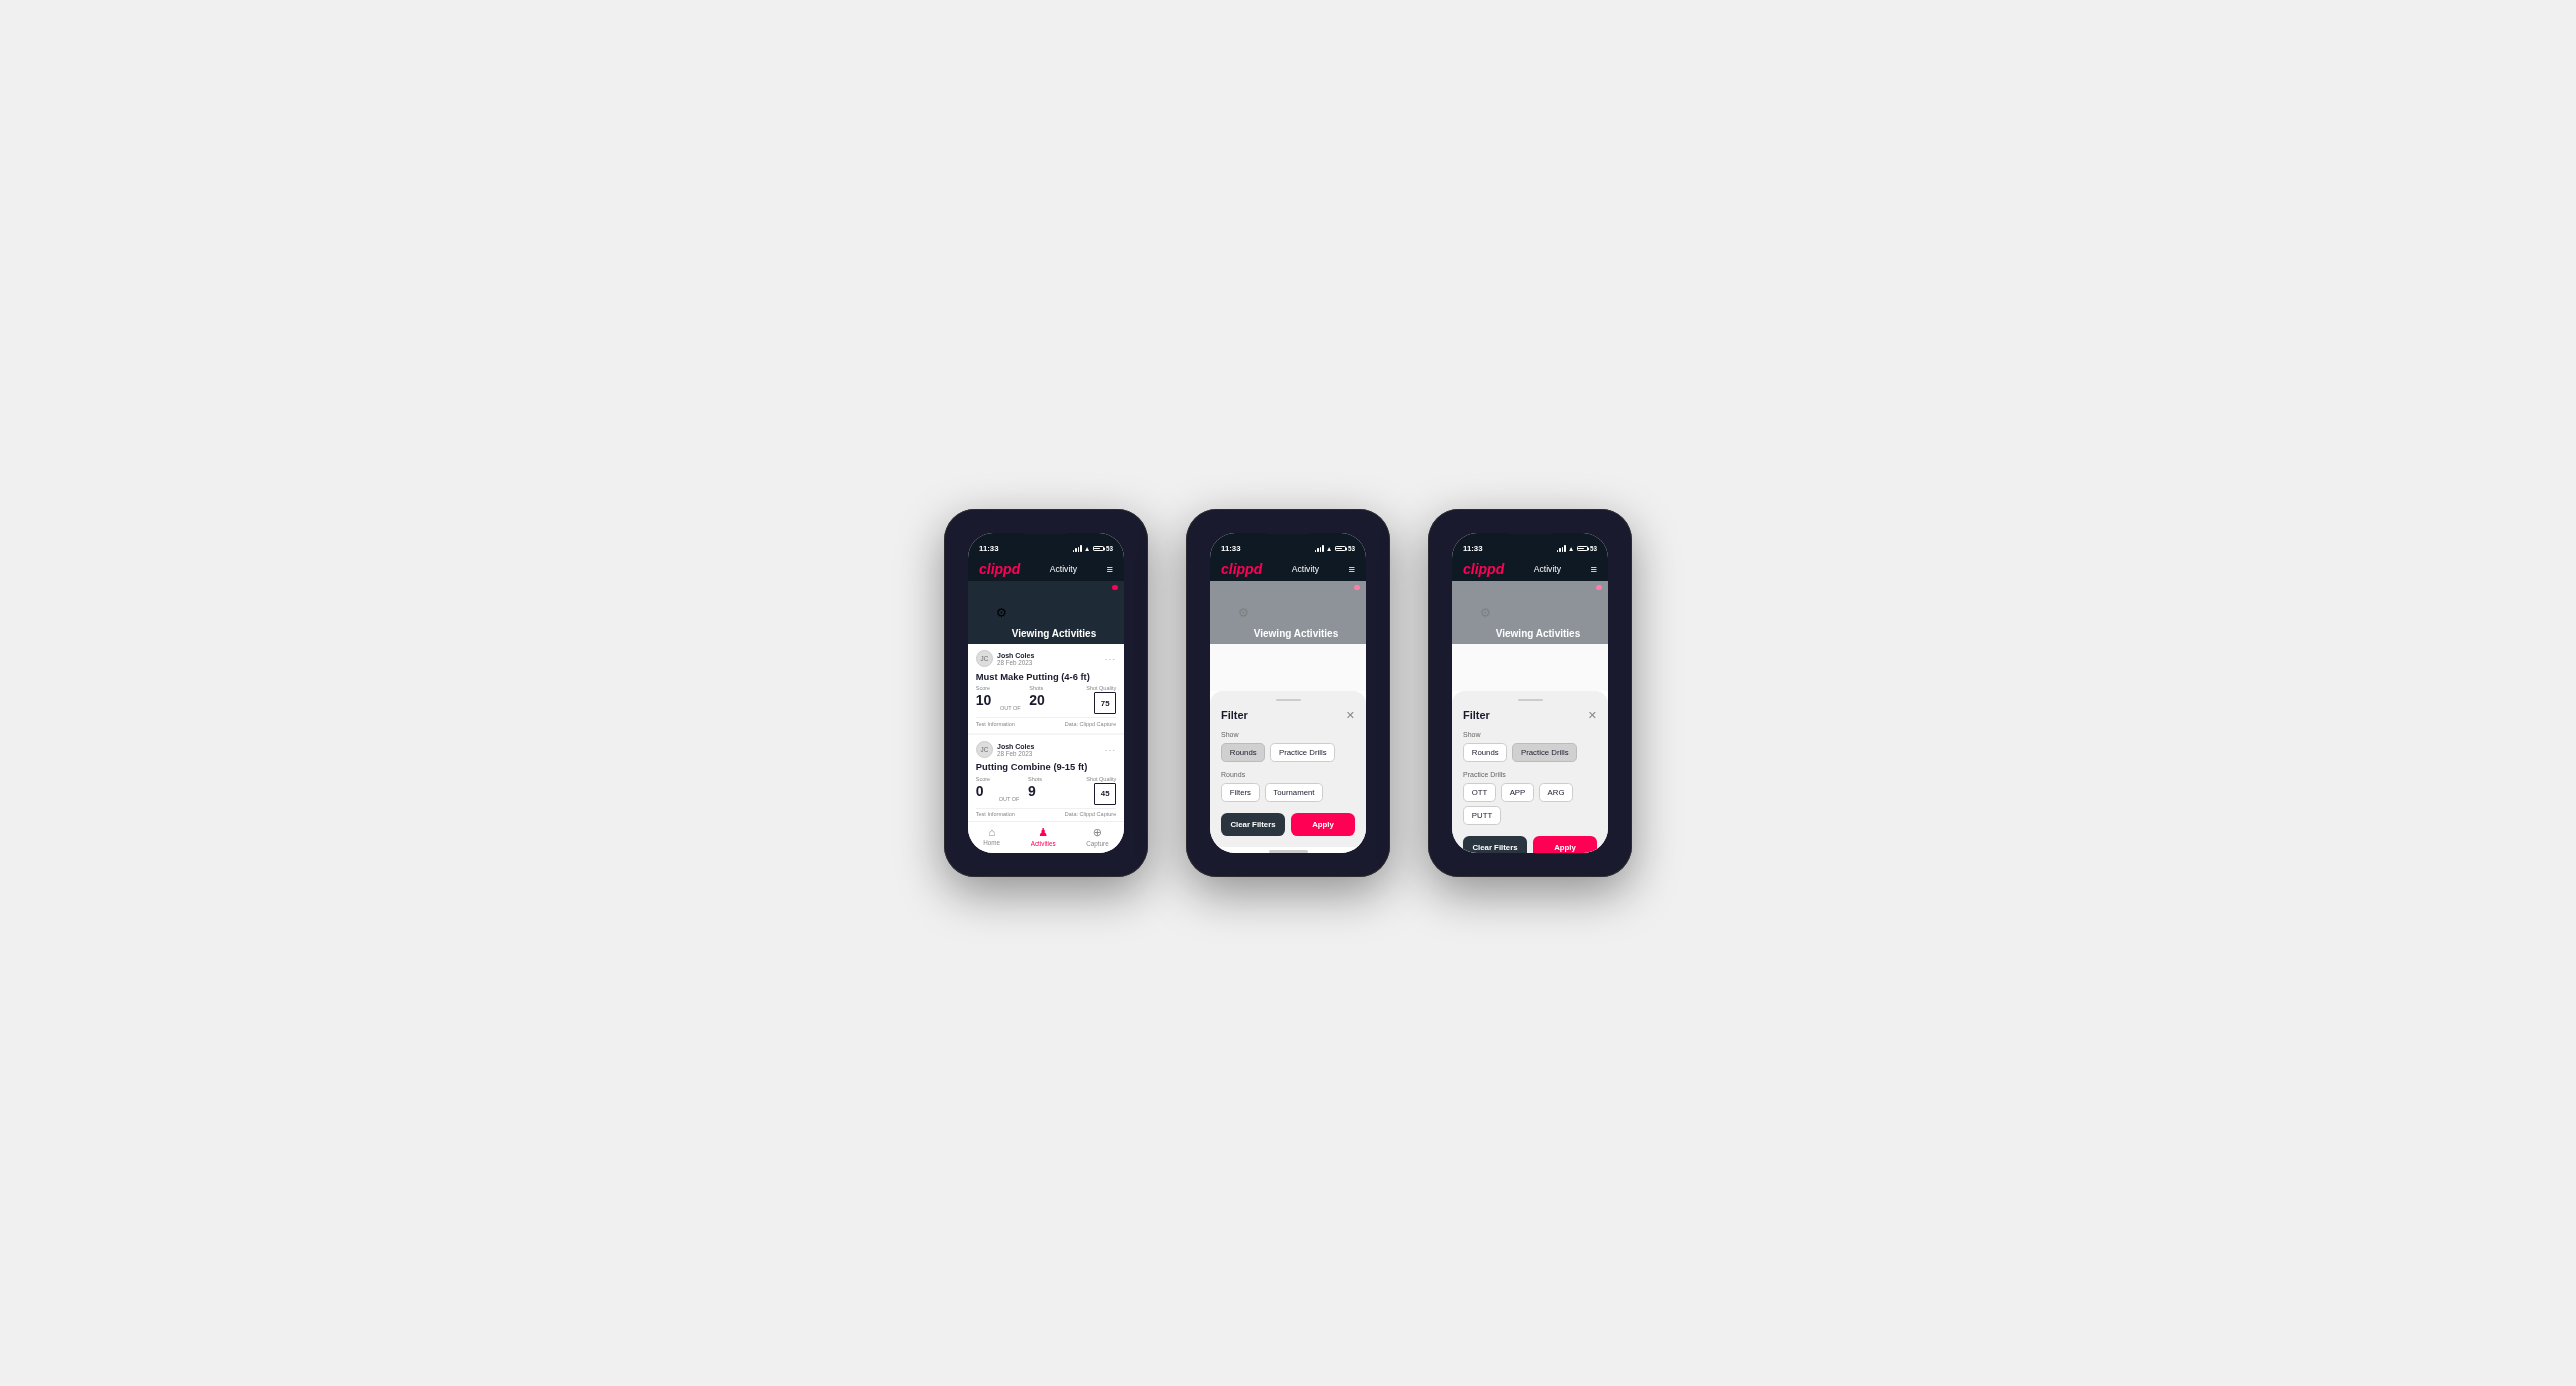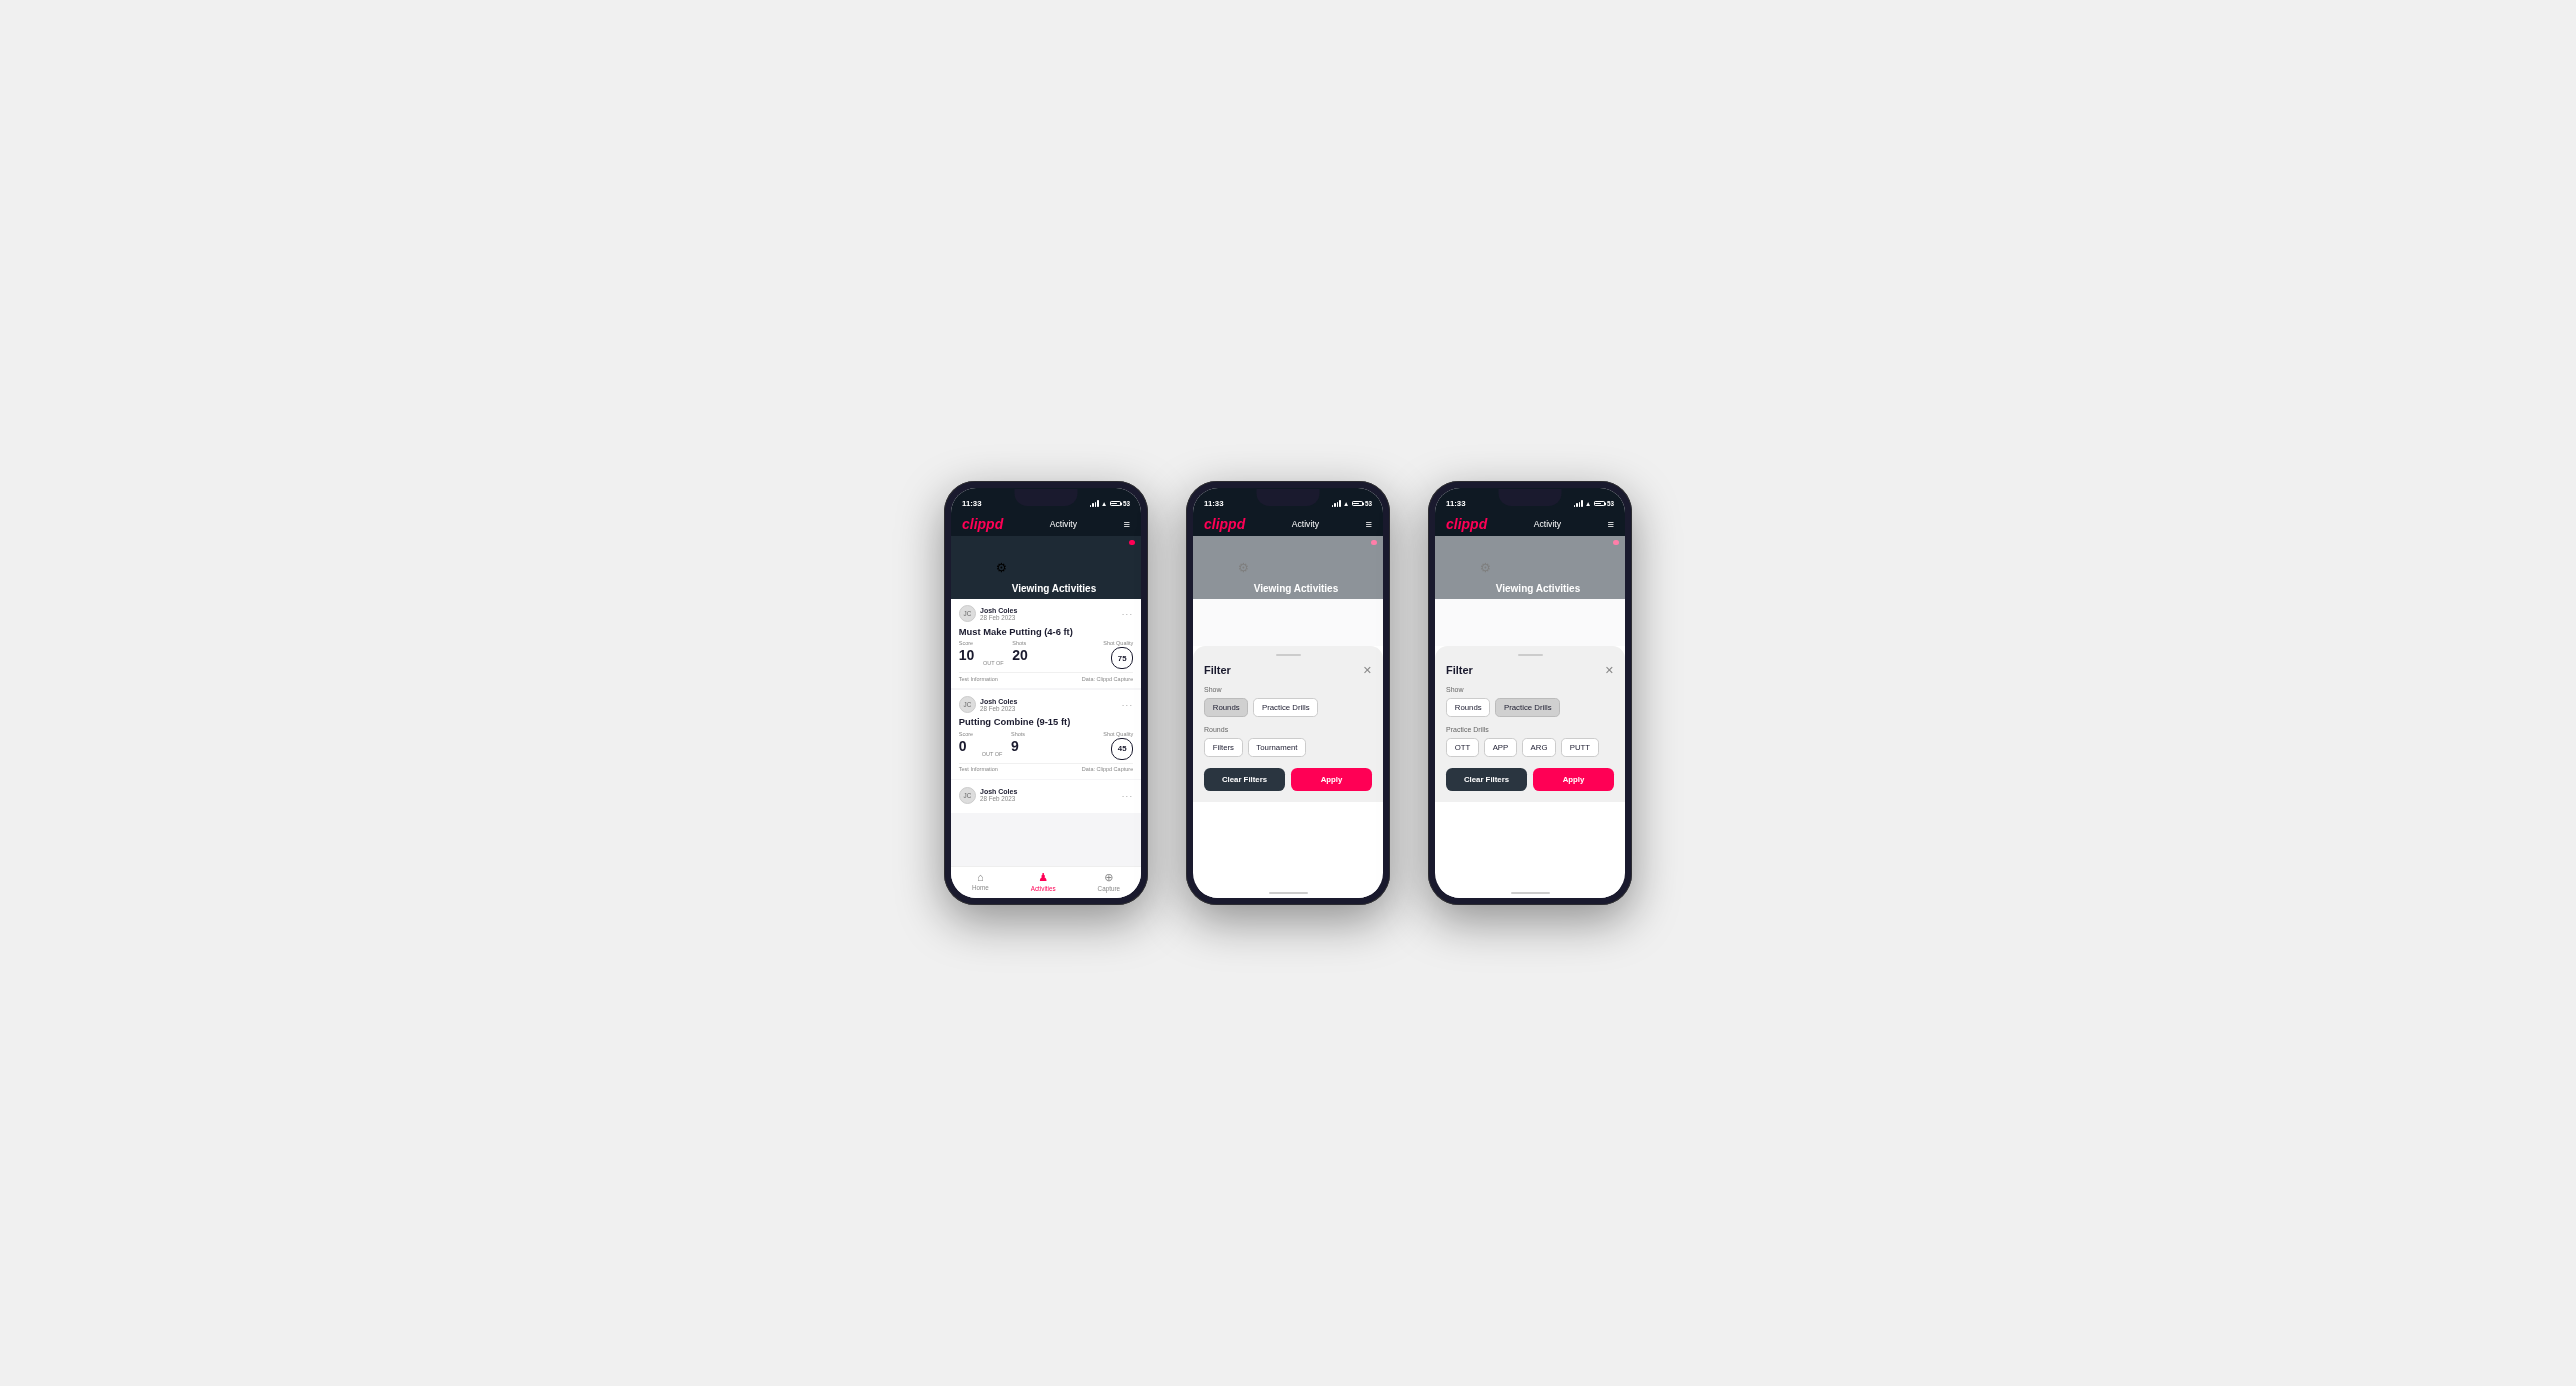--- a/index.html
+++ b/index.html
@@ -13,24 +13,24 @@
     }
     .scene {
       display: flex;
       gap: 38px;
       align-items: center;
       padding: 47px 31px;
     }
     
     .phone {
       width: 204px;
-      height: 424px;
+      height: 368px;
       background: #1a1a2e;
       border-radius: 31px;
-      padding: 7px;
+      padding: 24px;
       box-shadow: 0 15.7px 47px rgba(0,0,0,0.4), inset 0 0 0 0.8px #333;
       position: relative;
       flex-shrink: 0;
     }
     .phone-inner {
       width: 100%;
       height: 100%;
       background: #fff;
       border-radius: 25px;
       overflow: hidden;
@@ -172,21 +172,21 @@
     .card-title { font-size: 9.4px; font-weight: 700; color: #1a1a2e; margin-bottom: 3.9px; }
     .card-stats { display: flex; align-items: baseline; gap: 7px; margin-bottom: 3.1px; }
     .stat-group { display: flex; flex-direction: column; }
     .stat-label { font-size: 5.5px; color: #888; margin-bottom: 0.8px; }
     .stat-value { font-size: 14px; font-weight: 700; color: #1a1a2e; }
     .stat-outof { font-size: 5.5px; color: #888; margin: 0 1.6px; align-self: flex-end; margin-bottom: 3.1px; }
     .shot-quality {
       width: 22px;
       height: 22px;
       border: 1.6px solid #1a1a2e;
-      border-radius: 10px;
+      border-radius: 1px;
       display: flex;
       align-items: center;
       justify-content: center;
       font-size: 7.8px;
       font-weight: 700;
       color: #1a1a2e;
       margin-left: auto;
     }
     .card-footer {
       display: flex;

